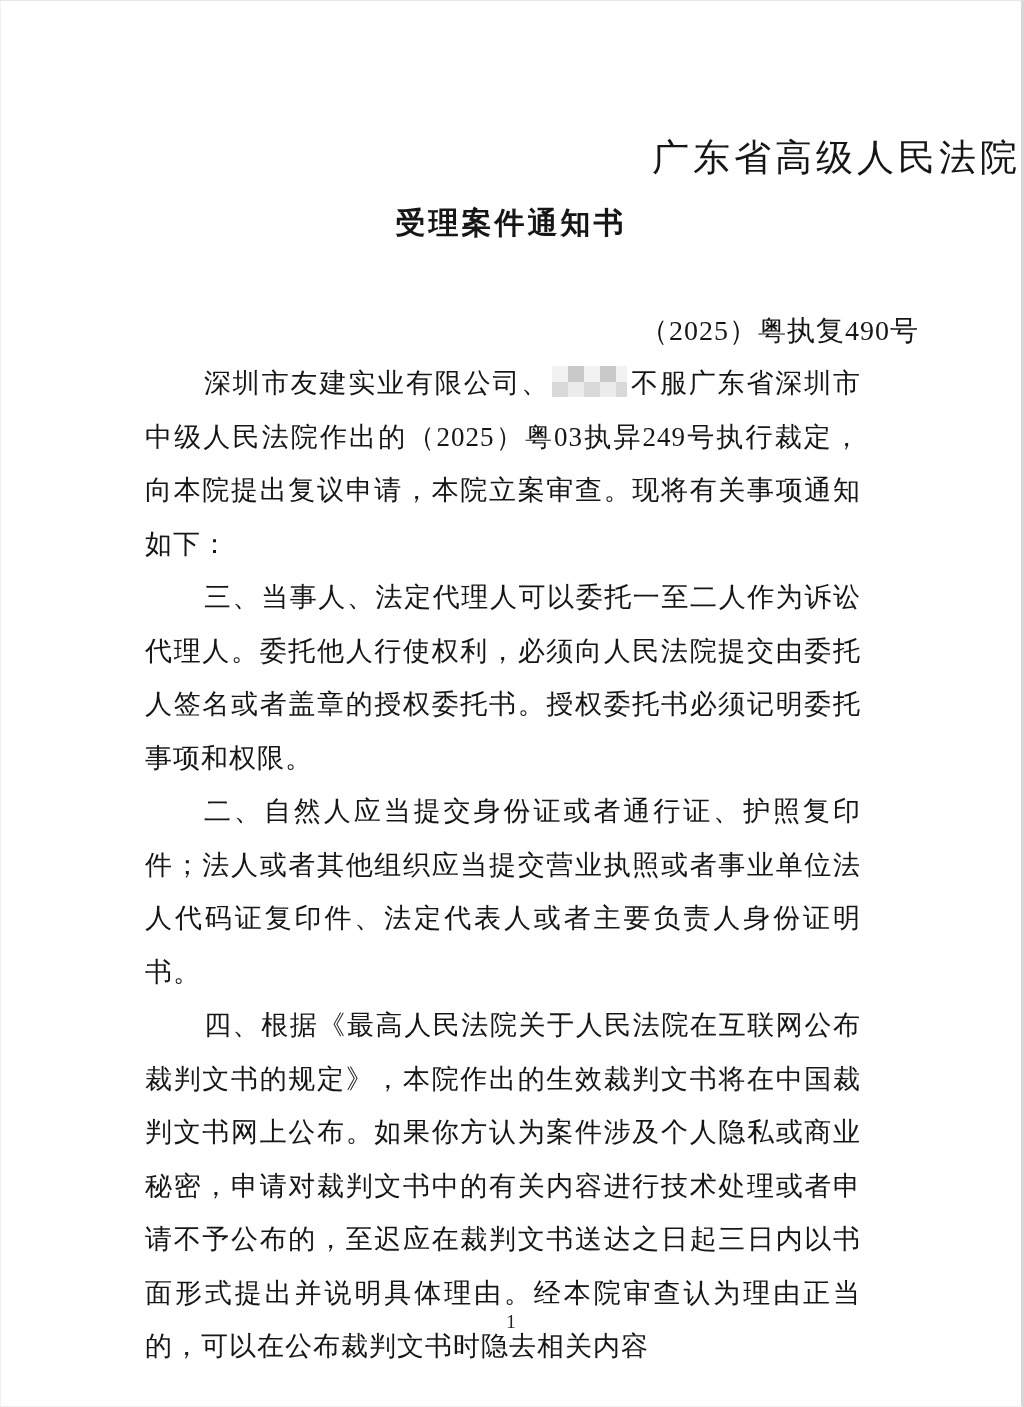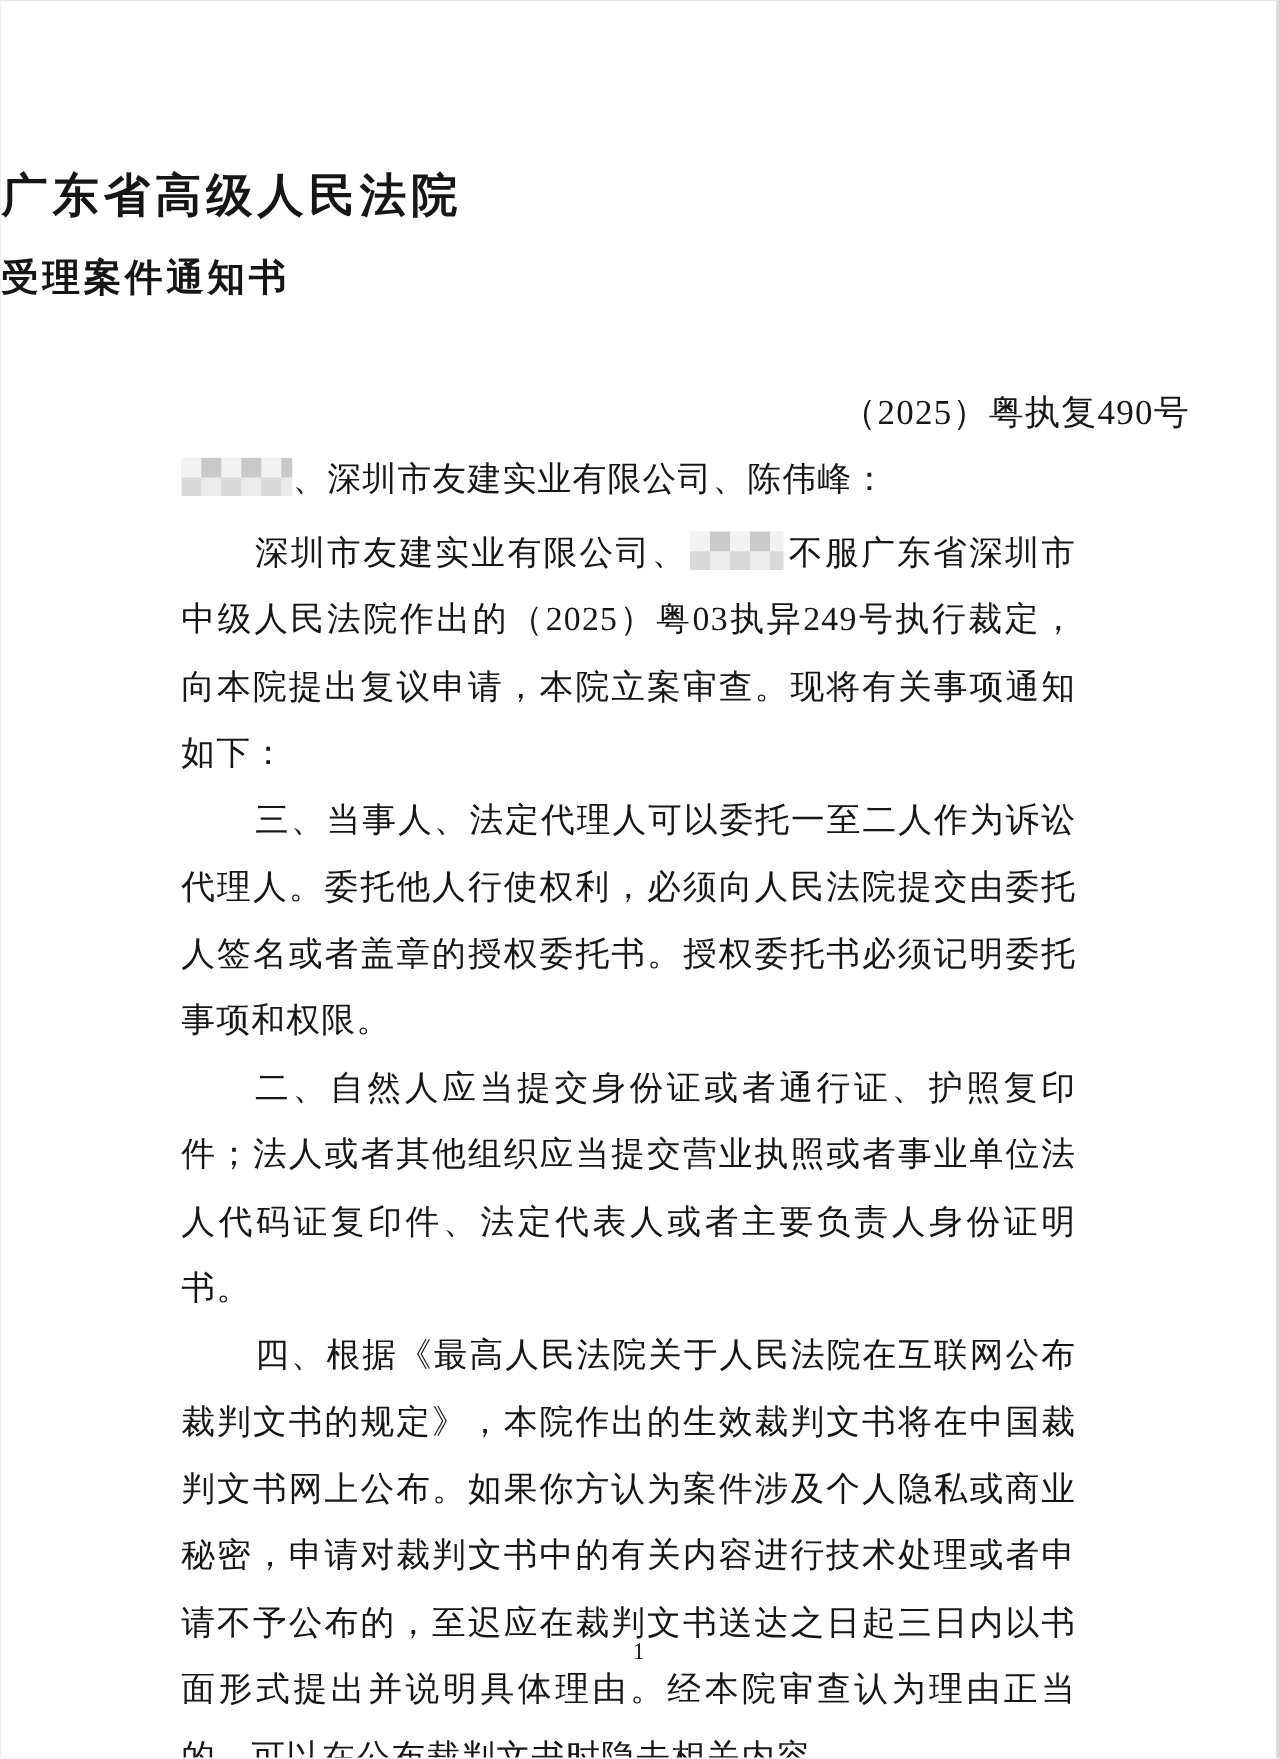--- a/index.html
+++ b/index.html
@@ -17,35 +17,36 @@
     border-top: 1px solid #e6e6e9;
     border-left: 1px solid #f0f0f2;
     border-right: 3px solid #d7d7db;
     border-bottom: 1px solid #f0f0f2;
     overflow: hidden;
     font-family: "Liberation Serif", "DejaVu Serif", serif;
     color: #161616;
   }
   .court-name {
     margin: 137px 0 0 0;
-    text-align: left;
+    text-align: right;
     font-size: 37px;
     line-height: 40px;
-    font-weight: 700;
+    font-weight: 400;
     letter-spacing: 4px;
   }
   .doc-title {
     margin: 29px 0 0 0;
+    text-align: center;
     font-size: 30px;
     line-height: 32px;
     font-weight: 700;
     letter-spacing: 3px;
   }
   .case-number {
-    margin: 76px 69px 0 0;
+    margin: 76px 102px 0 0;
     text-align: right;
     font-size: 28px;
     line-height: 32px;
     letter-spacing: 1px;
     font-family: Liberation Serif, serif;
   }
   .body-text {
     margin: 10px 160px 0 144px;
     font-size: 27px;
     line-height: 53.5px;
@@ -90,21 +91,20 @@
 <div class="page">
 
   <h1 class="court-name">广东省高级人民法院</h1>
 
   <h2 class="doc-title">受理案件通知书</h2>
 
   <div class="case-number">（2025）粤执复490号</div>
 
   <div class="body-text">
 
-    <p class="salutation"><span class="redact redact-a"></span><span>、深圳市友建实业有限公司、陈伟峰：</span></p>
 
     <p class="indent"><span>深圳市友建实业有限公司、</span><span class="redact redact-b"></span><span>不服广东省深圳市中级人民法院作出的（2025）粤03执异249号执行裁定，向本院提出复议申请，本院立案审查。现将有关事项通知如下：</span></p>
 
 
     <p class="indent">三、当事人、法定代理人可以委托一至二人作为诉讼代理人。委托他人行使权利，必须向人民法院提交由委托人签名或者盖章的授权委托书。授权委托书必须记明委托事项和权限。</p>
 
     <p class="indent">二、自然人应当提交身份证或者通行证、护照复印件；法人或者其他组织应当提交营业执照或者事业单位法人代码证复印件、法定代表人或者主要负责人身份证明书。</p>
 
     <p class="indent">四、根据《最高人民法院关于人民法院在互联网公布裁判文书的规定》，本院作出的生效裁判文书将在中国裁判文书网上公布。如果你方认为案件涉及个人隐私或商业秘密，申请对裁判文书中的有关内容进行技术处理或者申请不予公布的，至迟应在裁判文书送达之日起三日内以书面形式提出并说明具体理由。经本院审查认为理由正当的，可以在公布裁判文书时隐去相关内容</p>
 

